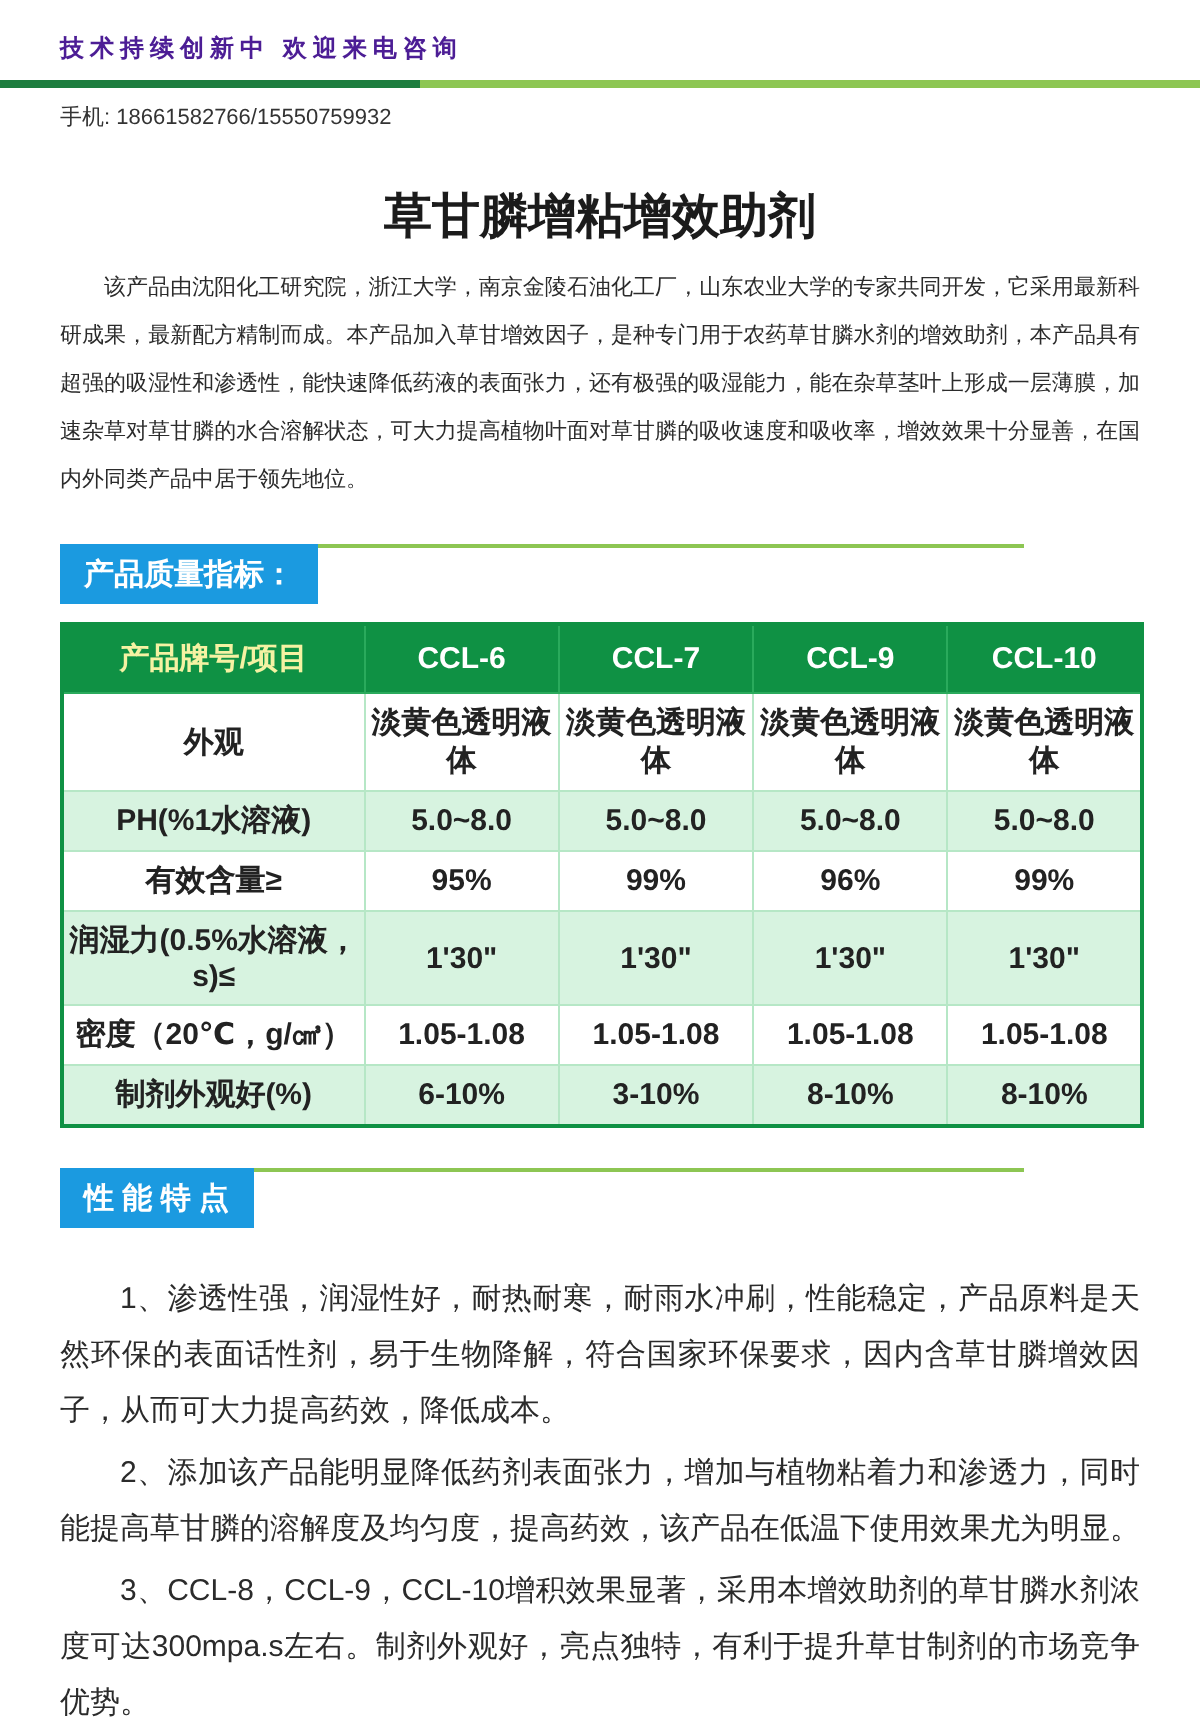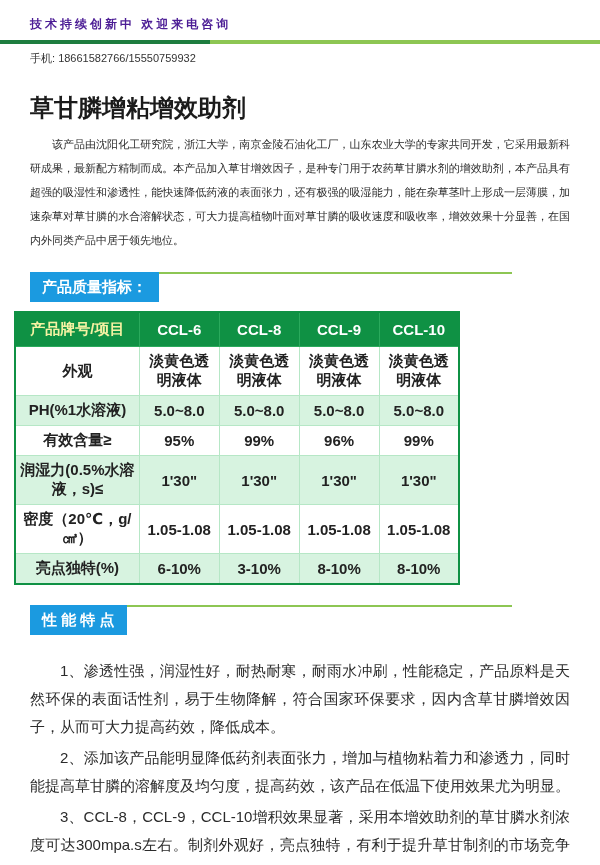--- a/index.html
+++ b/index.html
@@ -8,28 +8,28 @@
     font-family:"Liberation Sans","DejaVu Sans",sans-serif;
     color:#2e2e2e;
   }
   .top { padding:16px 30px 0; }
   .slogan { font-size:12px; font-weight:bold; letter-spacing:3px; color:#4c1d95; margin-bottom:7px; }
   .bar { height:4px; display:flex; width:600px; margin-left:-30px; }
   .bar-dark { width:35%; background:#1e7d3f; }
   .bar-light { flex:1; background:#8dc653; }
   .phone { font-size:11px; color:#333; padding:7px 30px 0; }
 
-  .title { text-align:left; font-size:24px; font-weight:bold; color:#1b1b1b; margin:26px 30px 8px; }
+  .title { text-align:center; font-size:24px; font-weight:bold; color:#1b1b1b; margin:26px 30px 8px; }
   .intro { margin:6px 30px 0; font-size:11px; line-height:24px; text-align:justify; text-indent:2em; color:#2b2b2b; }
 
   .section-label { margin:20px 30px 0; width:482px; display:flex; }
   .label-box { background:#1b9ae0; color:#fff; font-weight:bold; font-size:15px; padding:6px 12px 5px; white-space:pre; }
   .label-line { flex:1; height:2px; background:#8dc653; }
 
-  table.qtable { margin:9px 14px 0; border-collapse:collapse; width:446px; border:2px solid #0f9144; table-layout:fixed; }
+  table.qtable { margin:9px 30px 0; border-collapse:collapse; width:542px; border:2px solid #0f9144; table-layout:fixed; }
   .qtable col.c0 { width:28%; }
   .qtable col.cn { width:18%; }
   .qtable th {
     background:#0f9144; color:#ffffff; font-size:15px; font-weight:bold;
     padding:7px 2px; border:1px solid #2aaa5c; text-align:center;
   }
   .qtable th.first { color:#f5f2a3; }
   .qtable td {
     font-size:15px; font-weight:bold; color:#222; text-align:center;
     padding:5px 2px; border:1px solid #b6e7c6; background:#fff;
@@ -69,21 +69,21 @@
       <col class="c0">
       <col class="cn">
       <col class="cn">
       <col class="cn">
       <col class="cn">
     </colgroup>
   <tbody>
       <tr>
     <th class="first">产品牌号/项目</th>
     <th>CCL-6</th>
-    <th>CCL-8</th>
+    <th>CCL-7</th>
     <th>CCL-9</th>
     <th>CCL-10</th>
   </tr>
   <tr>
     <td>外观</td>
     <td>淡黄色透明液体</td>
     <td>淡黄色透明液体</td>
     <td>淡黄色透明液体</td>
     <td>淡黄色透明液体</td>
   </tr>
@@ -109,21 +109,21 @@
     <td>1'30"</td>
   </tr>
   <tr>
     <td>密度（20℃，g/㎤）</td>
     <td>1.05-1.08</td>
     <td>1.05-1.08</td>
     <td>1.05-1.08</td>
     <td>1.05-1.08</td>
   </tr>
   <tr class="alt">
-    <td>亮点独特(%)</td>
+    <td>制剂外观好(%)</td>
     <td>6-10%</td>
     <td>3-10%</td>
     <td>8-10%</td>
     <td>8-10%</td>
   </tr>
 </tbody>
   </table>
 
 <div class="section-label">
   <div class="label-box">性 能 特 点</div>

